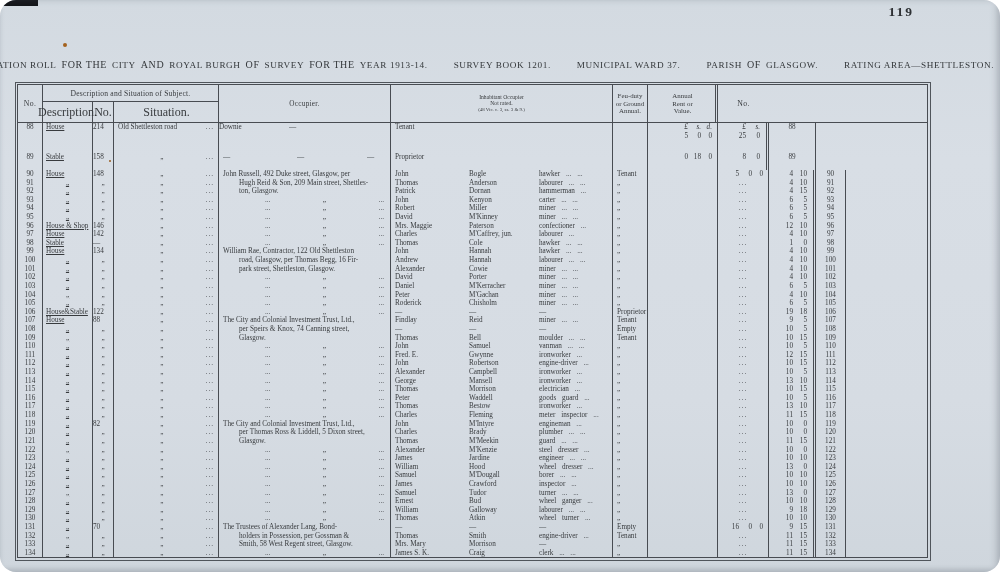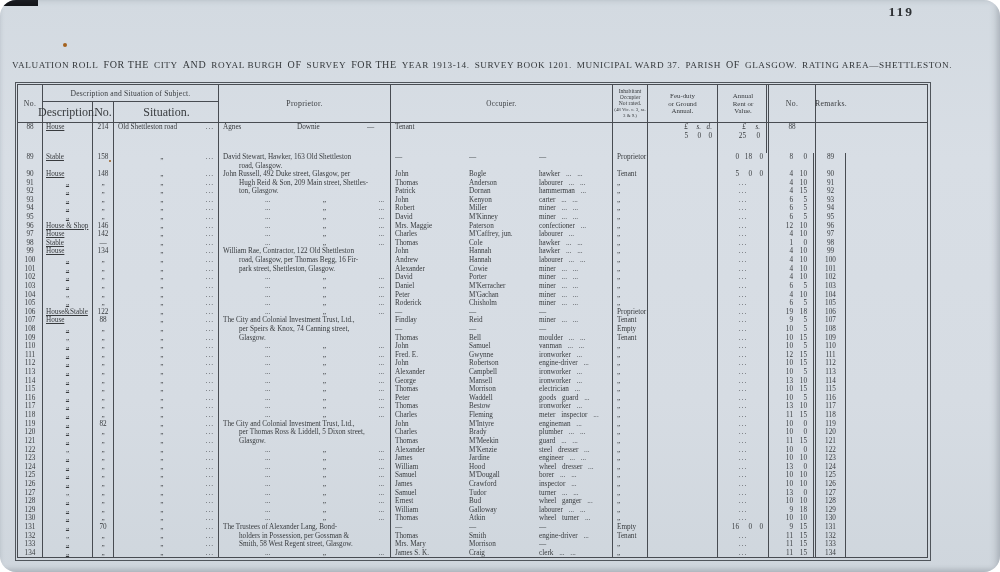--- a/index.html
+++ b/index.html
@@ -19,21 +19,21 @@
   .speck1 { position:absolute; left:63px; top:43px; width:4px; height:4px; border-radius:50%; background:#a3611d; }
   .speck2 { position:absolute; left:109px; top:160px; width:2px; height:2px; border-radius:50%; background:#9a5c20; }
 
   .page-num { position:absolute; top:4px; right:86px; font-size:13.5px; font-weight:bold;
     letter-spacing:2px; color:#2e3134; }
 
   .title { position:absolute; top:59px; left:28px; right:64px; display:flex;
     justify-content:center; align-items:baseline; gap:5px; white-space:nowrap; }
   .tseg { font-size:9.2px; letter-spacing:.6px; color:#34383b; }
   .tsm  { font-size:10px; }
-  .tgap { margin-left:0; }
+  .tgap { margin-left:21px; }
 
   
   #vtable { position:absolute; left:17px; top:84px; width:911px; border:1.1px solid #484c52; background:transparent; }
   #vtable::after { content:""; position:absolute; inset:-3.5px; border:1.1px solid #50555b; pointer-events:none; }
 
   .hdr { display:grid; grid-template-columns:25px 176px 172px 222px 35px 70px 51px 47px 30px 1fr;
          height:38px; border-bottom:1px solid #484c52; }
   .hc { border-right:1px solid #484c52; display:flex; flex-direction:column;
         align-items:center; justify-content:center; text-align:center;font-family:Liberation Serif, serif; }
   .hc:last-child { border-right:none; }
@@ -52,21 +52,21 @@
   
   #tbody { font-size:7.2px; line-height:8.62px; }
   .trow { display:grid; grid-template-columns:25px 50px 21px 105px 172px 222px 35px 70px 51px 47px 30px 1fr;
           height:8.62px; }
   .trow.h2 { height:17px; } .trow.h3 { height:30px; }
   .c { border-right:1px solid #484c52; overflow:visible; white-space:nowrap; }
   .c.rem { border-right:none; }
   .no-l { text-align:center; }
   .desc { padding-left:3px;text-decoration:underline; }
   .desc.dit, .sno.dit { text-align:center; padding-left:0; }
-  .sno { text-align:center; }
+  .sno { }
   .sit { display:flex; padding:0 4px; }
   .sit .stx { }
   .sit.dit .stx { margin:0 auto; }
   .sit .dots { margin-left:auto; letter-spacing:1px; }
   .sit.dit .dots { margin-left:0; }
   .prop { padding-left:4px; }
   .pl { white-space:nowrap; overflow:hidden; }
   .pl.ind { padding-left:16px; }
   .pdots { display:flex; justify-content:space-between; padding-left:46px; padding-right:6px; }
   .ten { display:flex; }
@@ -121,58 +121,51 @@
       </div>
       <div class="hc" style="padding:0;">
         <div class="g-top">Description and Situation of Subject.</div>
         <div class="g-sub">
           <div>Description.</div>
           <div>No.</div>
           <div>Situation.</div>
         </div>
       </div>
       <div class="hc">
-        <span class="hlabel">Proprietor.</span>
-      </div>
-      <div class="hc">
         <span class="hlabel" style="font-size:7.2px;">Occupier.</span>
       </div>
       <div class="hc">
         <span class="hsmall">Inhabitant Occupier</span>
         <span class="hsmall">Not rated.</span>
         <span class="hsmall" style="font-size:4.9px;">(48 Vic. c. 3, ss. 3 &amp; 9.)</span>
       </div>
       <div class="hc">
         <span class="htri">Feu-duty</span>
         <span class="htri">or Ground</span>
         <span class="htri">Annual.</span>
       </div>
       <div class="hc">
         <span class="htri">Annual</span>
         <span class="htri">Rent or</span>
         <span class="htri">Value.</span>
       </div>
       <div class="hc hno-r">
         <span class="hlabel">No.</span>
       </div>
-      <div class="hc">
-        <span class="hlabel">Remarks.</span>
-      </div>
     </div>
     <div id="tbody">
         <div class="trow h3">
           <div class="c no-l">88</div>
           <div class="c desc">House</div>
           <div class="c sno">214</div>
           <div class="c sit">
             <span class="stx">Old Shettleston road</span>
             <span class="dots">...</span>
           </div>
           <div class="c ten">
-            <span class="t1">Agnes</span>
             <span class="t2">Downie</span>
             <span class="t3">—</span>
           </div>
           <div class="c occ">Tenant</div>
           <div class="c inh"></div>
           <div class="c feu">
             <div class="money units">
               <span class="m1">£</span>
               <span class="m2">s.</span>
               <span class="m3">d.</span>
@@ -196,24 +189,20 @@
           <div class="c no-r">88</div>
           <div class="c rem"></div>
         </div>
         <div class="trow h2">
           <div class="c no-l">89</div>
           <div class="c desc">Stable</div>
           <div class="c sno">158</div>
           <div class="c sit dit">
             <span class="stx">„</span>
             <span class="dots">...</span>
-          </div>
-          <div class="c prop">
-            <div class="pl">David Stewart, Hawker, 163 Old Shettleston</div>
-            <div class="pl ind">road, Glasgow.</div>
           </div>
           <div class="c ten">
             <span class="t1">—</span>
             <span class="t2">—</span>
             <span class="t3">—</span>
           </div>
           <div class="c occ">Proprietor</div>
           <div class="c inh"></div>
           <div class="c feu">
             <div class="money">

